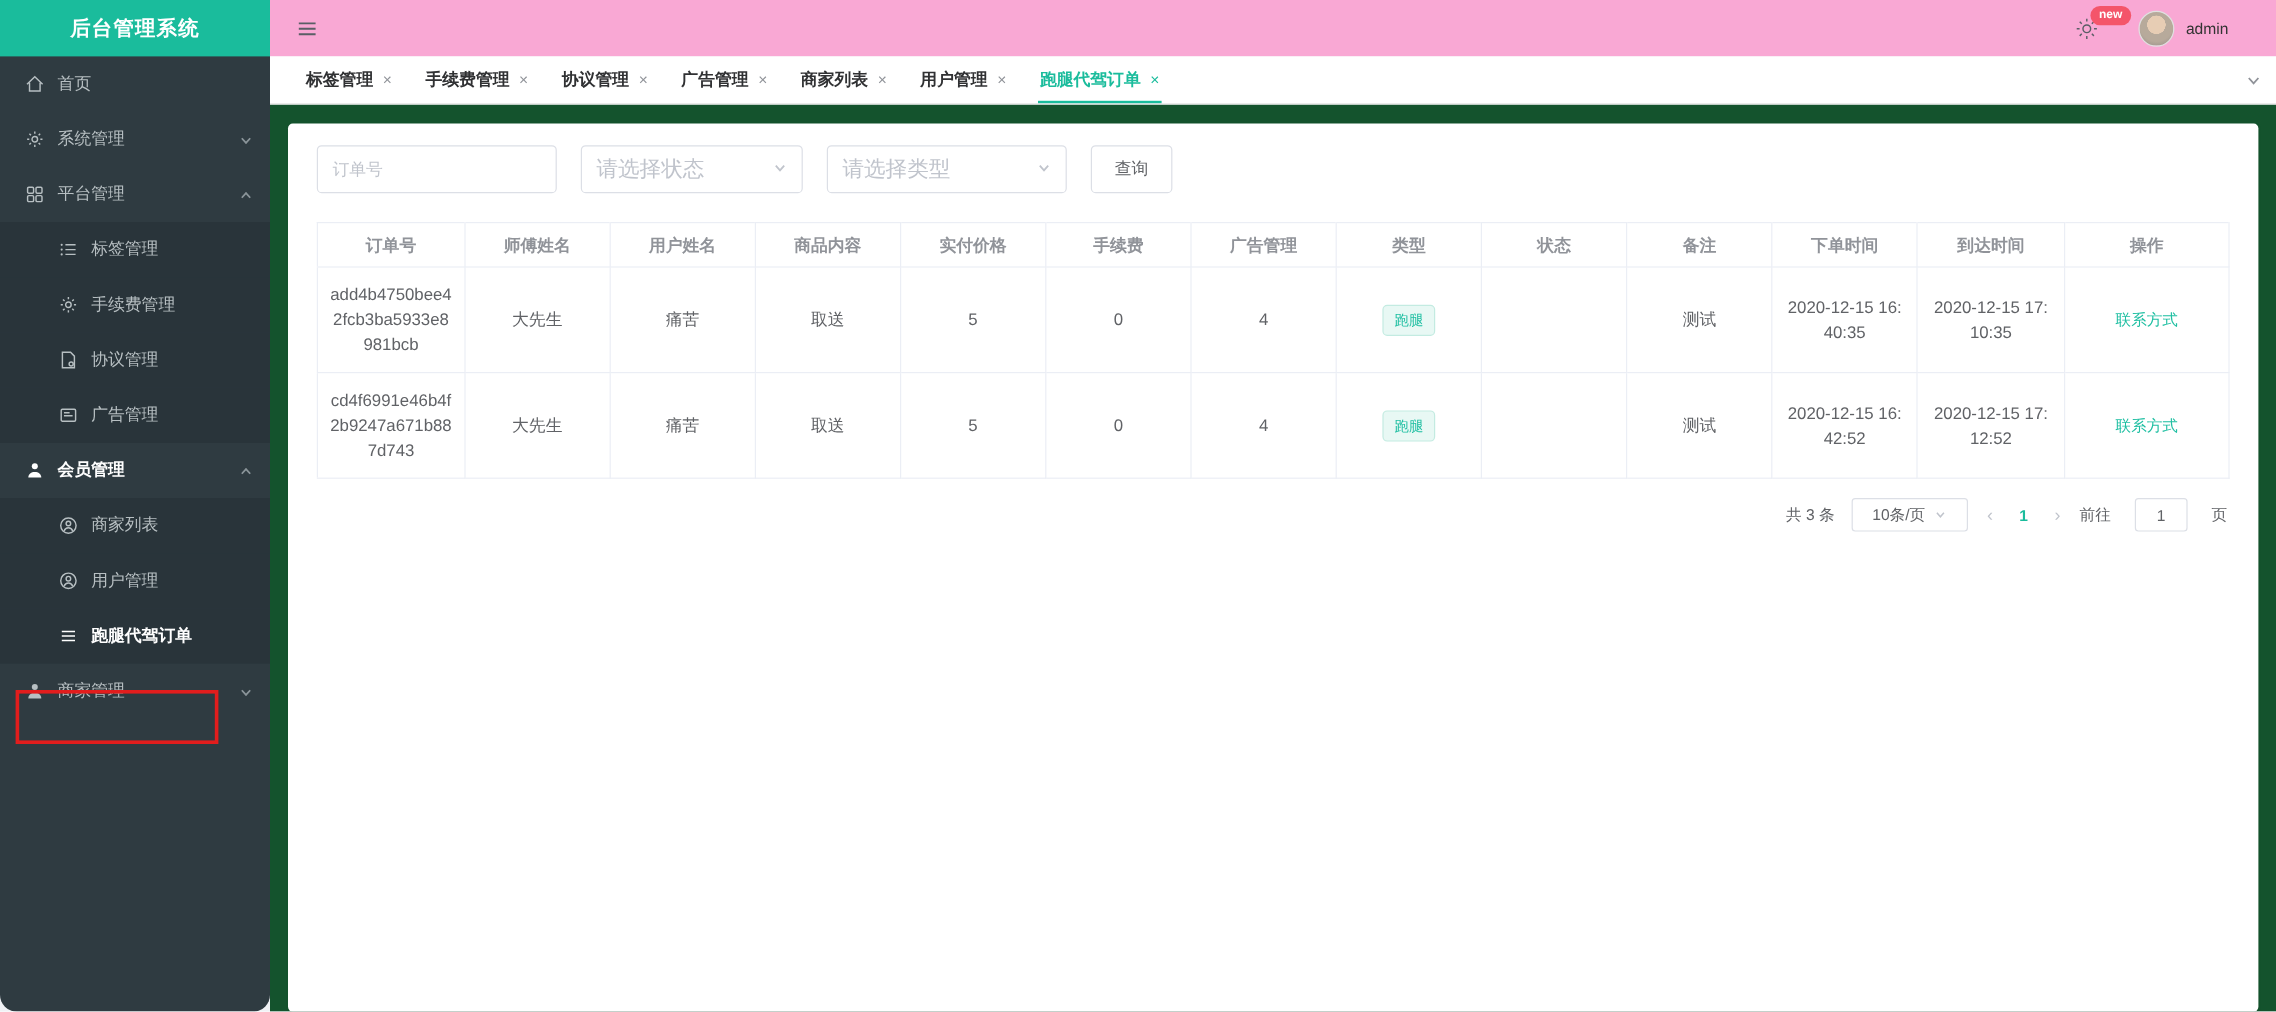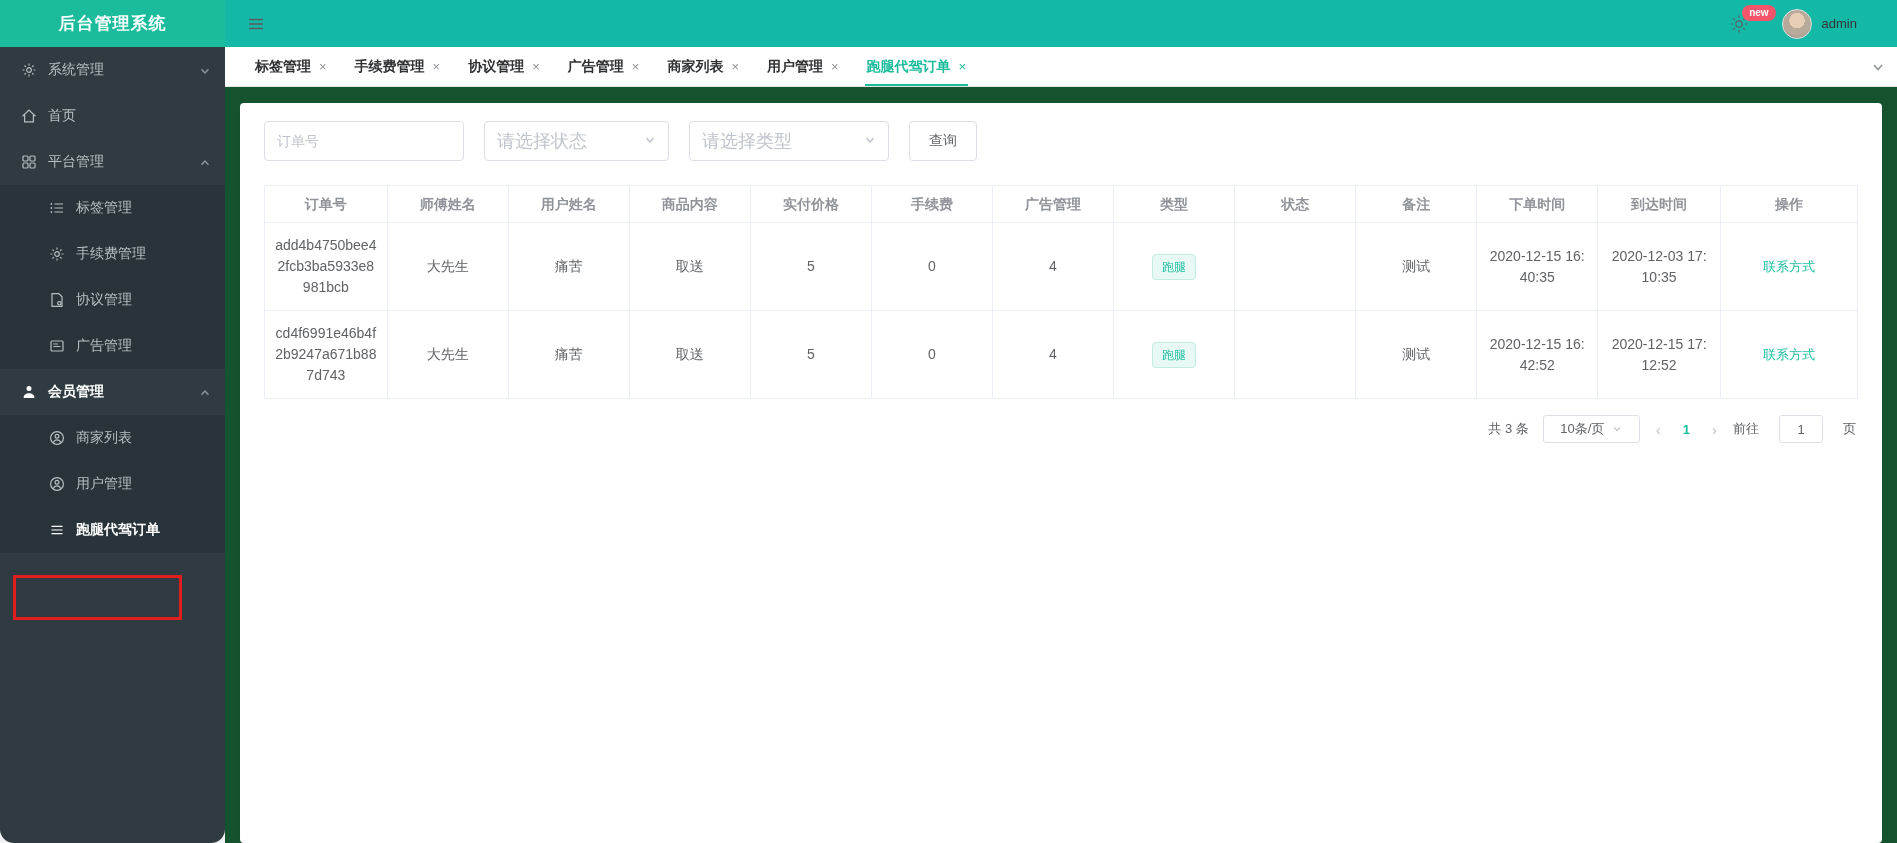--- a/index.html
+++ b/index.html
@@ -14,21 +14,21 @@
   .menu-item.sub { padding-left:48px; background:#29343a; }
   .menu-item.bold { color:#ffffff; font-weight:bold; }
   .menu-item .mi-icon { width:17px; height:17px; margin-right:11px; display:inline-flex; align-items:center; justify-content:center; }
   .menu-item .mi-icon svg { width:16px; height:16px; stroke:currentColor; fill:none; stroke-width:1.2; }
   .menu-item .chevron { position:absolute; right:14px; top:50%; transform:translateY(-50%); width:12px; height:12px; }
   .menu-item .chevron svg { width:12px; height:12px; stroke:#8a9499; fill:none; stroke-width:1.5; }
   .red-box { position:absolute; left:13px; top:575px; width:169px; height:45px; border:3px solid #e21d1d; pointer-events:none; }
 
   
   .main { flex:1; display:flex; flex-direction:column; height:100%; min-width:0; }
-  .topbar { height:47px; background:#14b8a6; display:flex; align-items:center; padding:0 40px 0 20px; }
+  .topbar { height:47px; background:#f9a8d4; display:flex; align-items:center; padding:0 40px 0 20px; }
   .hamburger { width:22px; height:22px; cursor:pointer; color:#5a5e66; }
   .hamburger svg { width:22px; height:22px; stroke:currentColor; stroke-width:1.6; }
   .topbar-right { margin-left:auto; display:flex; align-items:center; gap:10px; }
   .gear-wrap { position:relative; width:22px; height:22px; color:#5a5e66; cursor:pointer; }
   .gear-wrap svg { width:22px; height:22px; stroke:currentColor; fill:none; stroke-width:1.2; }
   .new-badge { position:absolute; top:-8px; right:-26px; background:#f4556a; color:#fff; font-size:10px; line-height:1; padding:3px 7px; border-radius:9px; font-weight:bold; }
   .avatar { width:30px; height:30px; border-radius:50%; margin-left:22px; background:radial-gradient(circle at 50% 38%, #e7cdb4 0 34%, #b7aa9b 35% 62%, #8f8a85 100%); border:1px solid #e0e0e0; cursor:pointer; }
   .admin-name { font-size:13px; color:#333; }
 
   
@@ -82,40 +82,40 @@
 <body>
 
 <div class="app">
 
   <aside class="sidebar">
     <div class="logo">后台管理系统</div>
     <nav id="side-menu">
         <div class="menu-item">
           <span class="mi-icon">
             <svg viewBox="0 0 16 16">
+              <path d="M1.5 8.2 L8 2 L14.5 8.2 M3.6 7 V13.8 H12.4 V7"></path>
+            </svg>
+          </span>
+          <span>首页</span>
+        </div>
+        <div class="menu-item">
+          <span class="mi-icon">
+            <svg viewBox="0 0 16 16">
               <circle cx="8" cy="8" r="2.3"></circle>
               <path d="M8 1.6 V3.4 M8 12.6 V14.4 M1.6 8 H3.4 M12.6 8 H14.4 M3.5 3.5 L4.8 4.8 M11.2 11.2 L12.5 12.5 M12.5 3.5 L11.2 4.8 M4.8 11.2 L3.5 12.5"></path>
             </svg>
           </span>
           <span>系统管理</span>
           <span class="chevron"><svg viewBox="0 0 12 12">
               <path d="M2.5 4.2 L6 8 L9.5 4.2"></path>
             </svg></span>
         </div>
         <div class="menu-item">
           <span class="mi-icon">
             <svg viewBox="0 0 16 16">
-              <path d="M1.5 8.2 L8 2 L14.5 8.2 M3.6 7 V13.8 H12.4 V7"></path>
-            </svg>
-          </span>
-          <span>首页</span>
-        </div>
-        <div class="menu-item">
-          <span class="mi-icon">
-            <svg viewBox="0 0 16 16">
               <rect x="2" y="2" width="5" height="5" rx="1"></rect>
               <rect x="9" y="2" width="5" height="5" rx="1"></rect>
               <rect x="2" y="9" width="5" height="5" rx="1"></rect>
               <rect x="9" y="9" width="5" height="5" rx="1"></rect>
             </svg>
           </span>
           <span>平台管理</span>
           <span class="chevron"><svg viewBox="0 0 12 12">
               <path d="M2.5 7.8 L6 4 L9.5 7.8"></path>
             </svg></span>
@@ -190,20 +190,32 @@
           </span>
           <span>用户管理</span>
         </div>
         <div class="menu-item sub bold">
           <span class="mi-icon">
             <svg viewBox="0 0 16 16">
               <path d="M2.5 4.3 H13.5 M2.5 8 H13.5 M2.5 11.7 H13.5"></path>
             </svg>
           </span>
           <span>跑腿代驾订单</span>
+        </div>
+        <div class="menu-item">
+          <span class="mi-icon">
+            <svg viewBox="0 0 16 16">
+              <circle cx="8" cy="4.6" r="2.5" fill="currentColor" stroke="none"></circle>
+              <path d="M2.6 14 C2.6 10.8 5 9.3 8 9.3 C11 9.3 13.4 10.8 13.4 14 Z" fill="currentColor" stroke="none"></path>
+            </svg>
+          </span>
+          <span>商家管理</span>
+          <span class="chevron"><svg viewBox="0 0 12 12">
+              <path d="M2.5 4.2 L6 8 L9.5 4.2"></path>
+            </svg></span>
         </div>
       </nav>
     <div class="red-box"></div>
   </aside>
 
   <div class="main">
 
     <header class="topbar">
       <span class="hamburger">
         <svg viewBox="0 0 22 22">
@@ -322,21 +334,21 @@
                 <td>大先生</td>
                 <td>痛苦</td>
                 <td>取送</td>
                 <td>5</td>
                 <td>0</td>
                 <td>4</td>
                 <td><span class="tag">跑腿</span></td>
                 <td></td>
                 <td>测试</td>
                 <td>2020-12-15 16:40:35</td>
-                <td>2020-12-03 17:10:35</td>
+                <td>2020-12-15 17:10:35</td>
                 <td><a class="op-link">联系方式</a></td>
               </tr>
               <tr class="r3">
                 <td>cd4f6991e46b4f2b9247a671b887d743</td>
                 <td>大先生</td>
                 <td>痛苦</td>
                 <td>取送</td>
                 <td>5</td>
                 <td>0</td>
                 <td>4</td>

